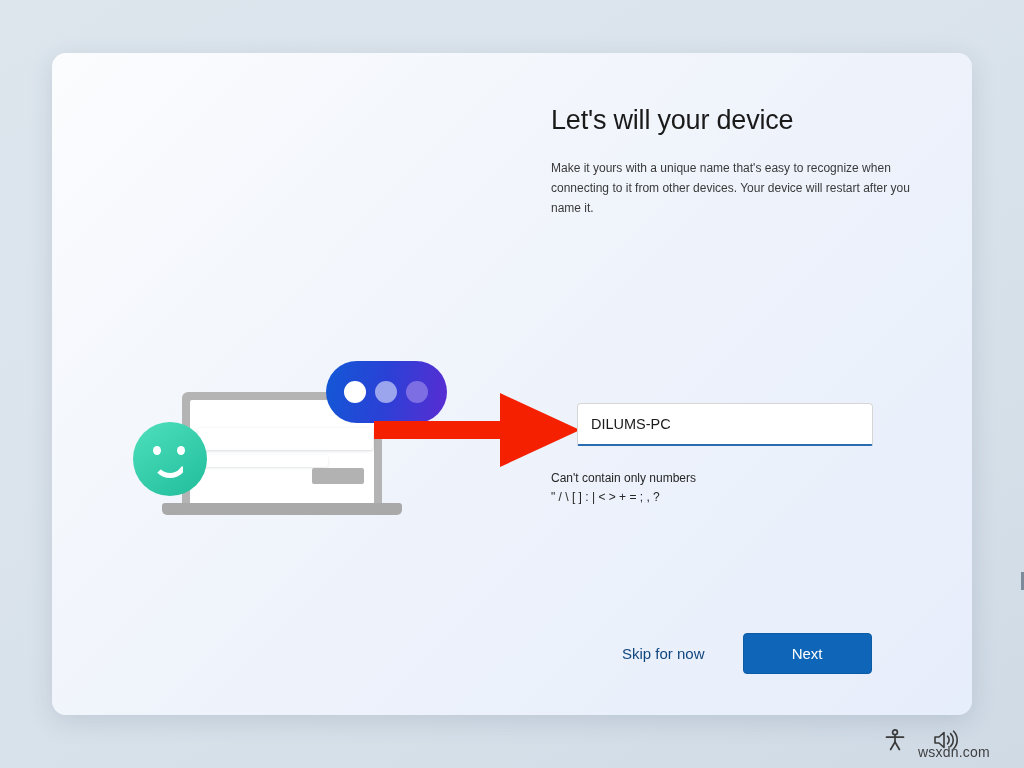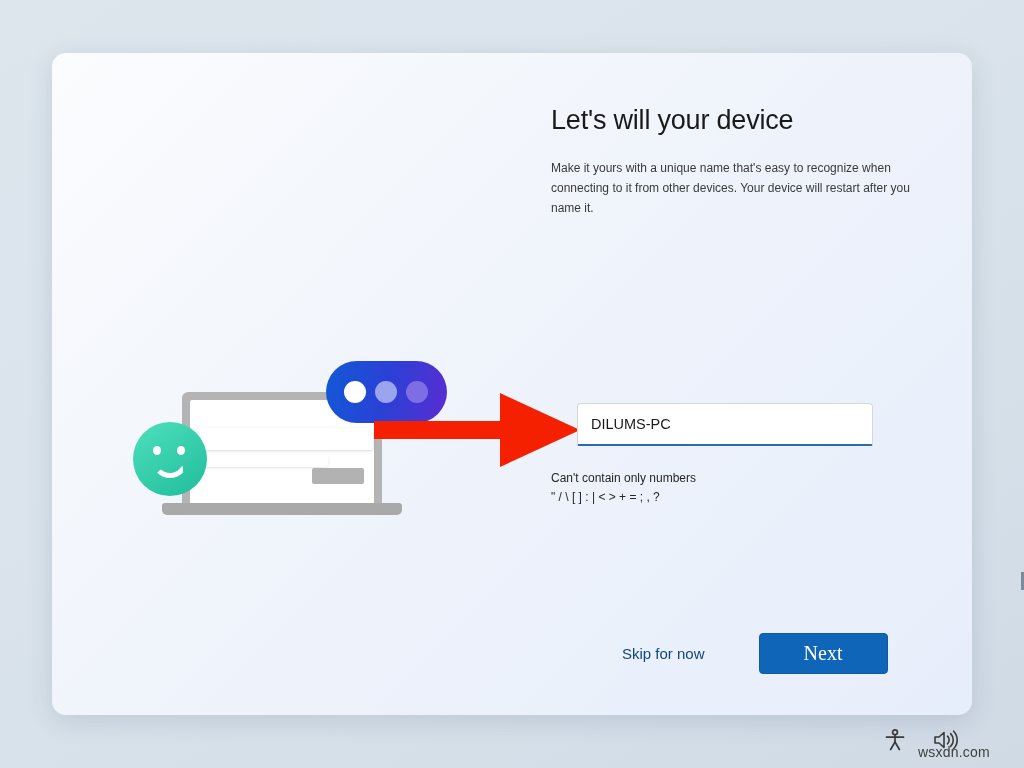--- a/index.html
+++ b/index.html
@@ -227,36 +227,36 @@
     white-space: nowrap;
   }
 
   
   #footer-actions {
     position: absolute;
     left: 560px;
     top: 580px;
     display: flex;
     align-items: center;
-    gap: 44px;
+    gap: 28px;
   }
 
   #skip-button {
     font-family: "Liberation Sans", sans-serif;
     font-size: 15px;
     color: #10467f;
     background: transparent;
     border: none;
     padding: 8px 10px;
     cursor: pointer;
   }
 
   #next-button {
-    font-family: Liberation Serif, serif;
-    font-size: 20px;
+    font-family: Liberation Sans, sans-serif;
+    font-size: 15px;
     color: #ffffff;
     background: #0f66b8;
     border: 1px solid #0c5ba5;
     border-radius: 4px;
     width: 129px;
     height: 41px;
     cursor: pointer;
   }
 
   

